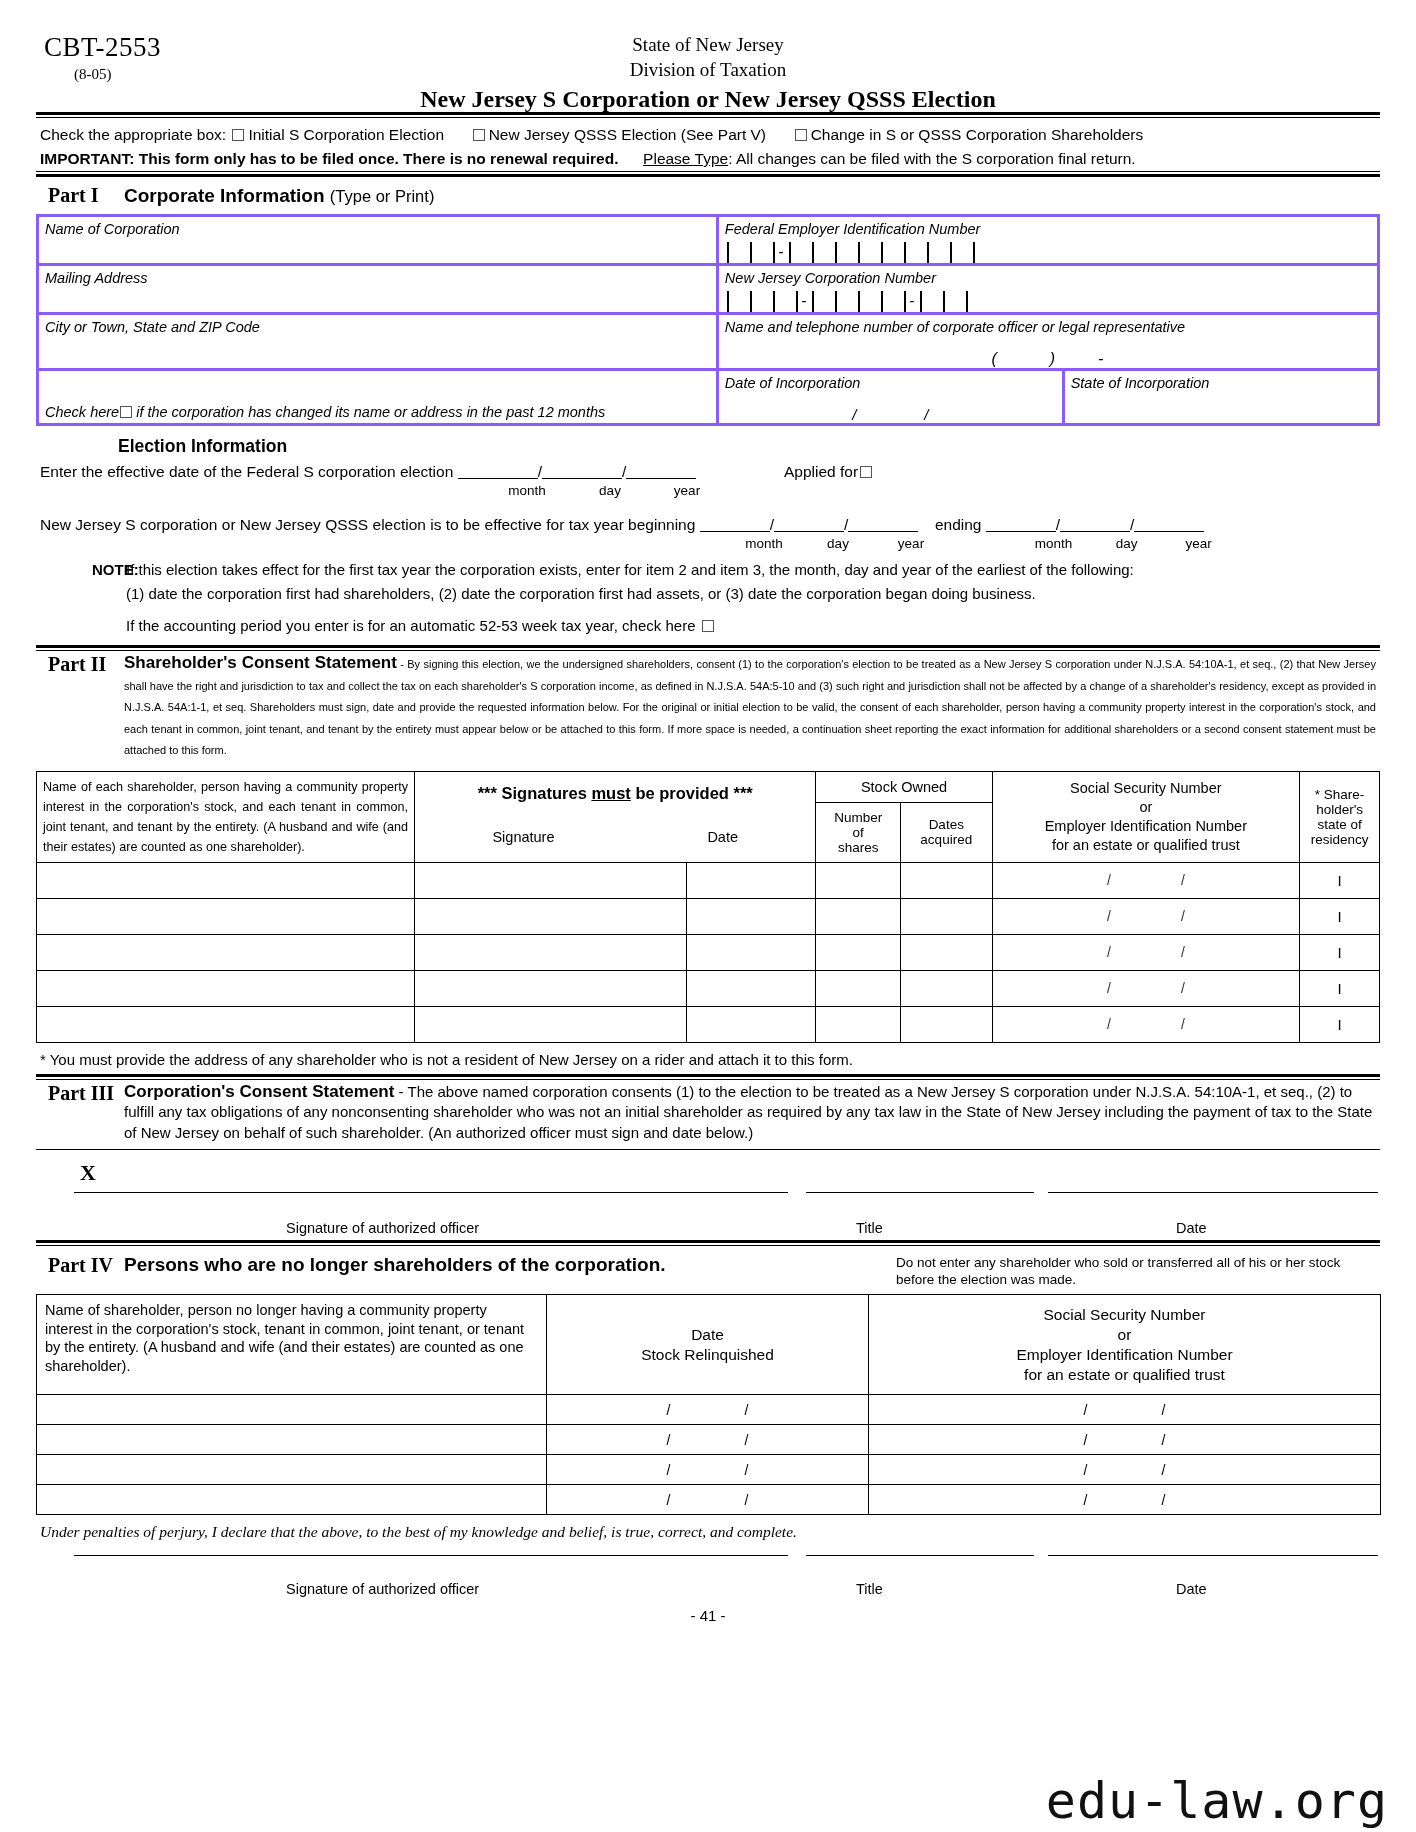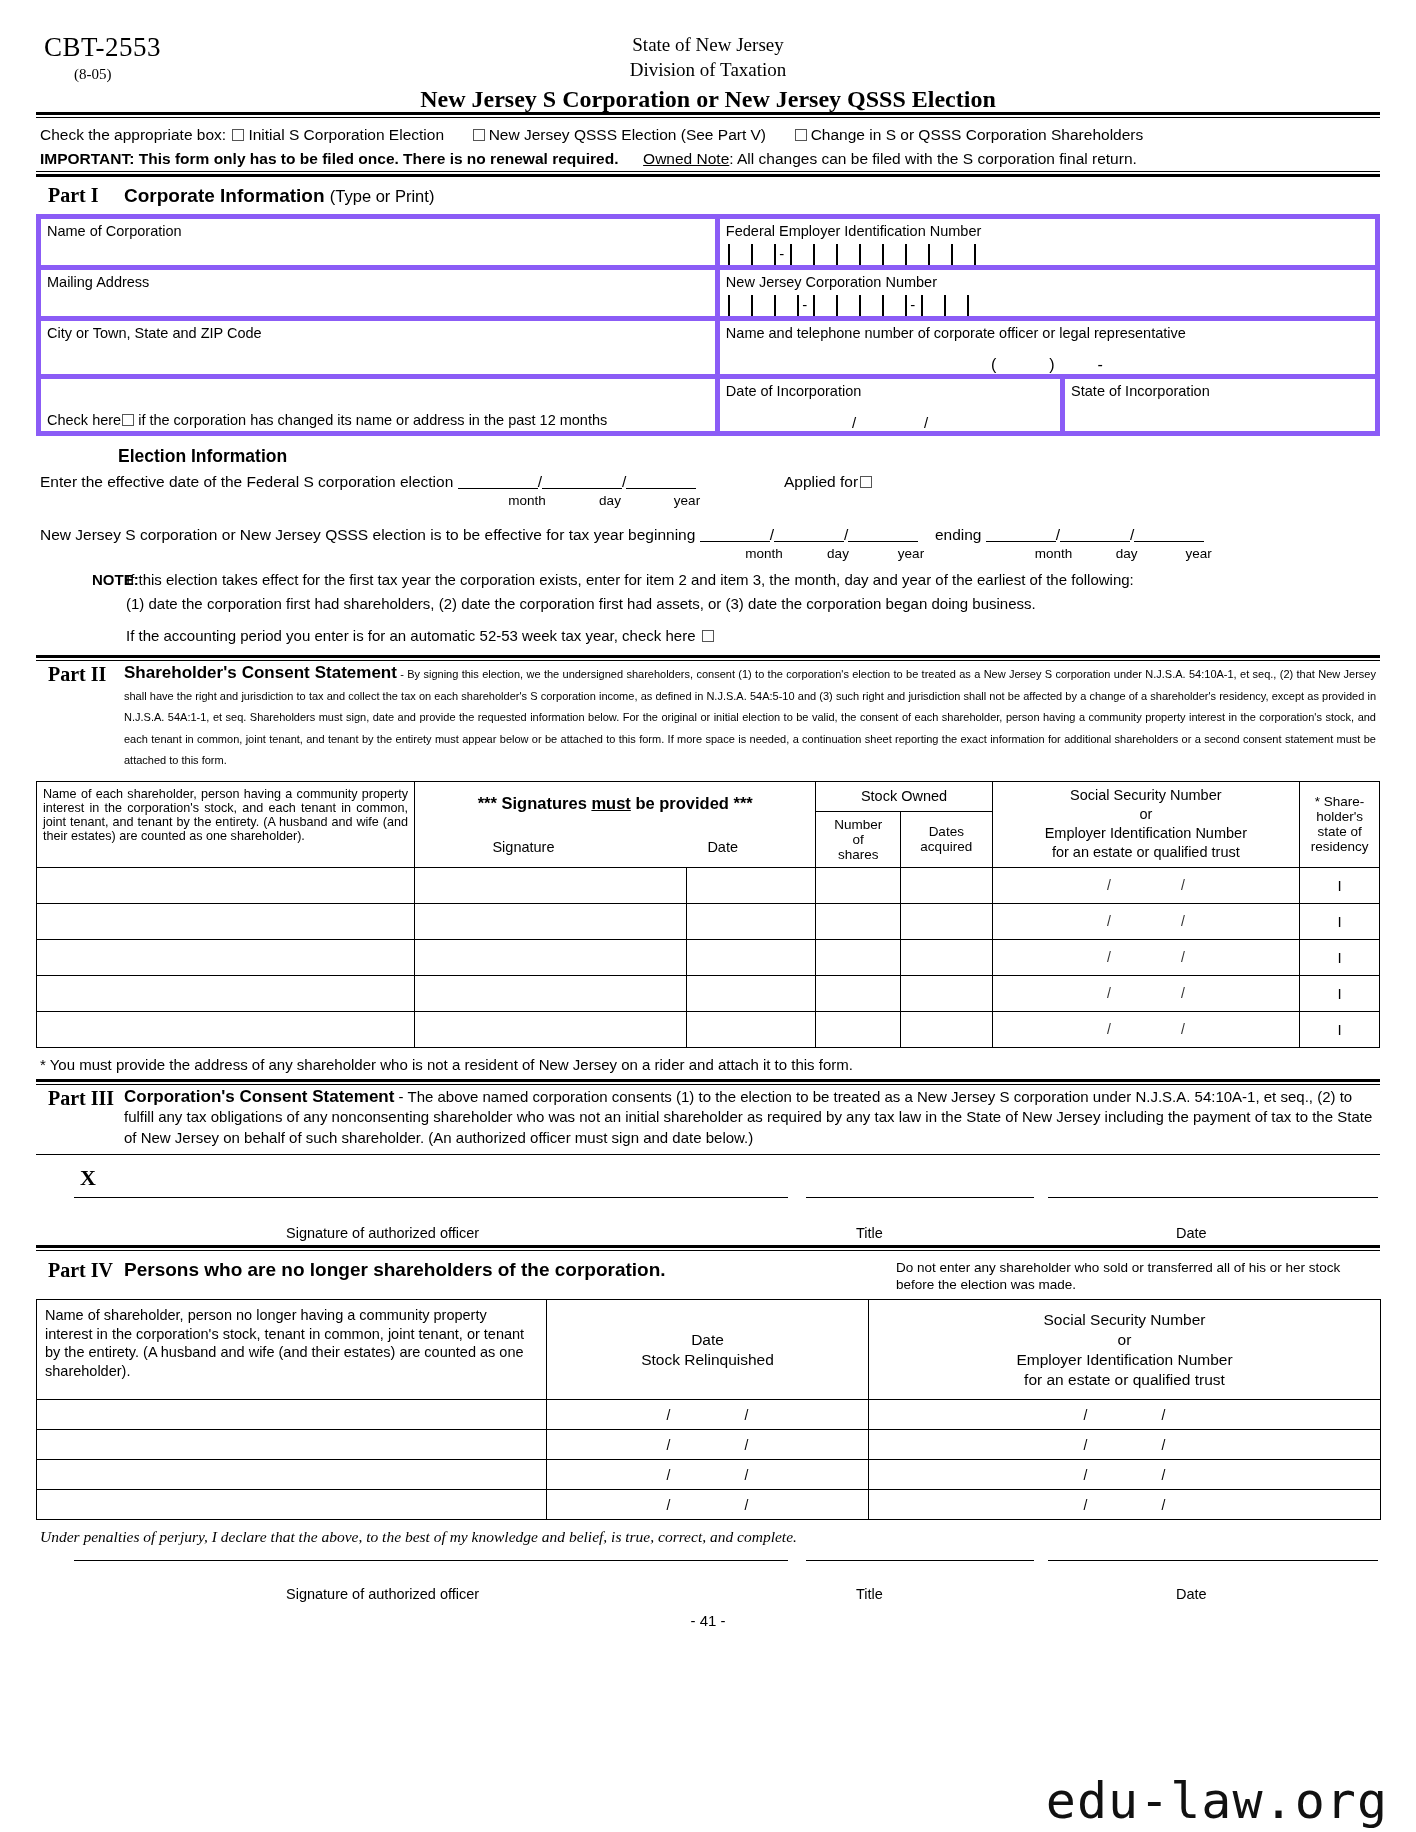--- a/index.html
+++ b/index.html
@@ -53,21 +53,21 @@
   .part-line { display: flex; align-items: baseline; padding: 7px 4px 7px 4px; }
   .part-no {
     font-family: "Liberation Serif", serif; font-weight: bold; font-size: 20px;
     width: 84px; flex: none; padding-left: 8px;
   }
   .part-title { font-size: 19px; font-weight: bold; }
   .part-title .thin { font-weight: normal; font-size: 16.5px; }
 
   
   .grid1 { width: 100%; border-collapse: collapse; table-layout: fixed; }
-  .grid1 td { border: 5px solid #8b5cf6; vertical-align: top; padding: 4px 6px 0 6px; font-size: 14.5px; }
+  .grid1 td { border: 3px solid #8b5cf6; vertical-align: top; padding: 4px 6px 0 6px; font-size: 14.5px; font-style: italic; }
   .cell-label { font-size: 14.5px; line-height: 17px; }
   .h-nm { height: 46px; }
   .h-ma { height: 46px; }
   .h-ct { height: 45px; }
   .h-ck { height: 42px; }
 
   
   .digits { display: flex; margin-top: 4px; margin-left: 2px; }
   .digits .d {
     width: 25px; height: 21px; border-left: 2px solid #000; border-right: 2px solid #000;
@@ -98,21 +98,21 @@
   
   .p2body { display: flex; padding: 2px 4px 8px 4px; }
   .p2body .lead { width: 84px; flex: none; }
   .p2text { flex: 1; font-size: 15px; line-height: 20.5px; text-align: justify; }
   .p2text .first { font-weight: bold; font-size: 17px; }
   .p2text .firstthin { font-weight: normal; font-size: 11px; }
 
   
   .sh-tbl { width: 100%; border-collapse: collapse; table-layout: fixed; margin-top: 2px; }
   .sh-tbl td, .sh-tbl th { border: 1px solid #000; font-weight: normal; }
-  .sh-tbl .hd-name { font-size: 12.6px; line-height: 14px; padding: 5px 6px; text-align: justify; vertical-align: top; }
+  .sh-tbl .hd-name { font-size: 12.6px; line-height: 20px; padding: 5px 6px; text-align: justify; vertical-align: top; }
   .sh-sig { text-align: center; vertical-align: top; padding-top: 12px; font-size: 16px; }
   .sh-sig .star { font-weight: bold; font-size: 16.5px; }
   .sh-sig .sub { display:flex; justify-content: space-around; margin-top: 26px; font-size: 14.5px;}
   .ctr { text-align: center; font-size: 14.5px; }
   .sml { font-size: 13.5px; line-height: 15px; }
   .sh-row td { height: 36px; }
   .slashcell { text-align: center; font-size: 14px; color:#333; }
   .slashcell .s1 { display:inline-block; width: 74px; }
   .resid { text-align: center; font-size: 15px; }
   .footnote { font-size: 15px; padding: 8px 4px 6px 4px; }
@@ -183,21 +183,21 @@
       <span>Check the appropriate box:</span>
       <span class="cbox"></span><span>Initial S Corporation Election</span>
       <span style="display:inline-block;width:18px"></span>
       <span class="cbox"></span><span>New Jersey QSSS Election (See Part V)</span>
       <span style="display:inline-block;width:18px"></span>
       <span class="cbox"></span><span>Change in S or QSSS Corporation Shareholders</span>
     </div>
     <div class="r2">
       <span class="b">IMPORTANT: This form only has to be filed once. There is no renewal required.</span>
       <span style="display:inline-block;width:16px"></span>
-      <span class="u">Owned Note</span><span>:  All changes can be filed with the S corporation final return.</span>
+      <span class="u">Please Type</span><span>:  All changes can be filed with the S corporation final return.</span>
     </div>
   </div>
 
   <div class="rule-thin"></div>
   <div style="height:2px"></div>
   <div class="rule-thick"></div>
 
   <div class="part-line">
     <div class="part-no">Part I</div>
     <div class="part-title">

